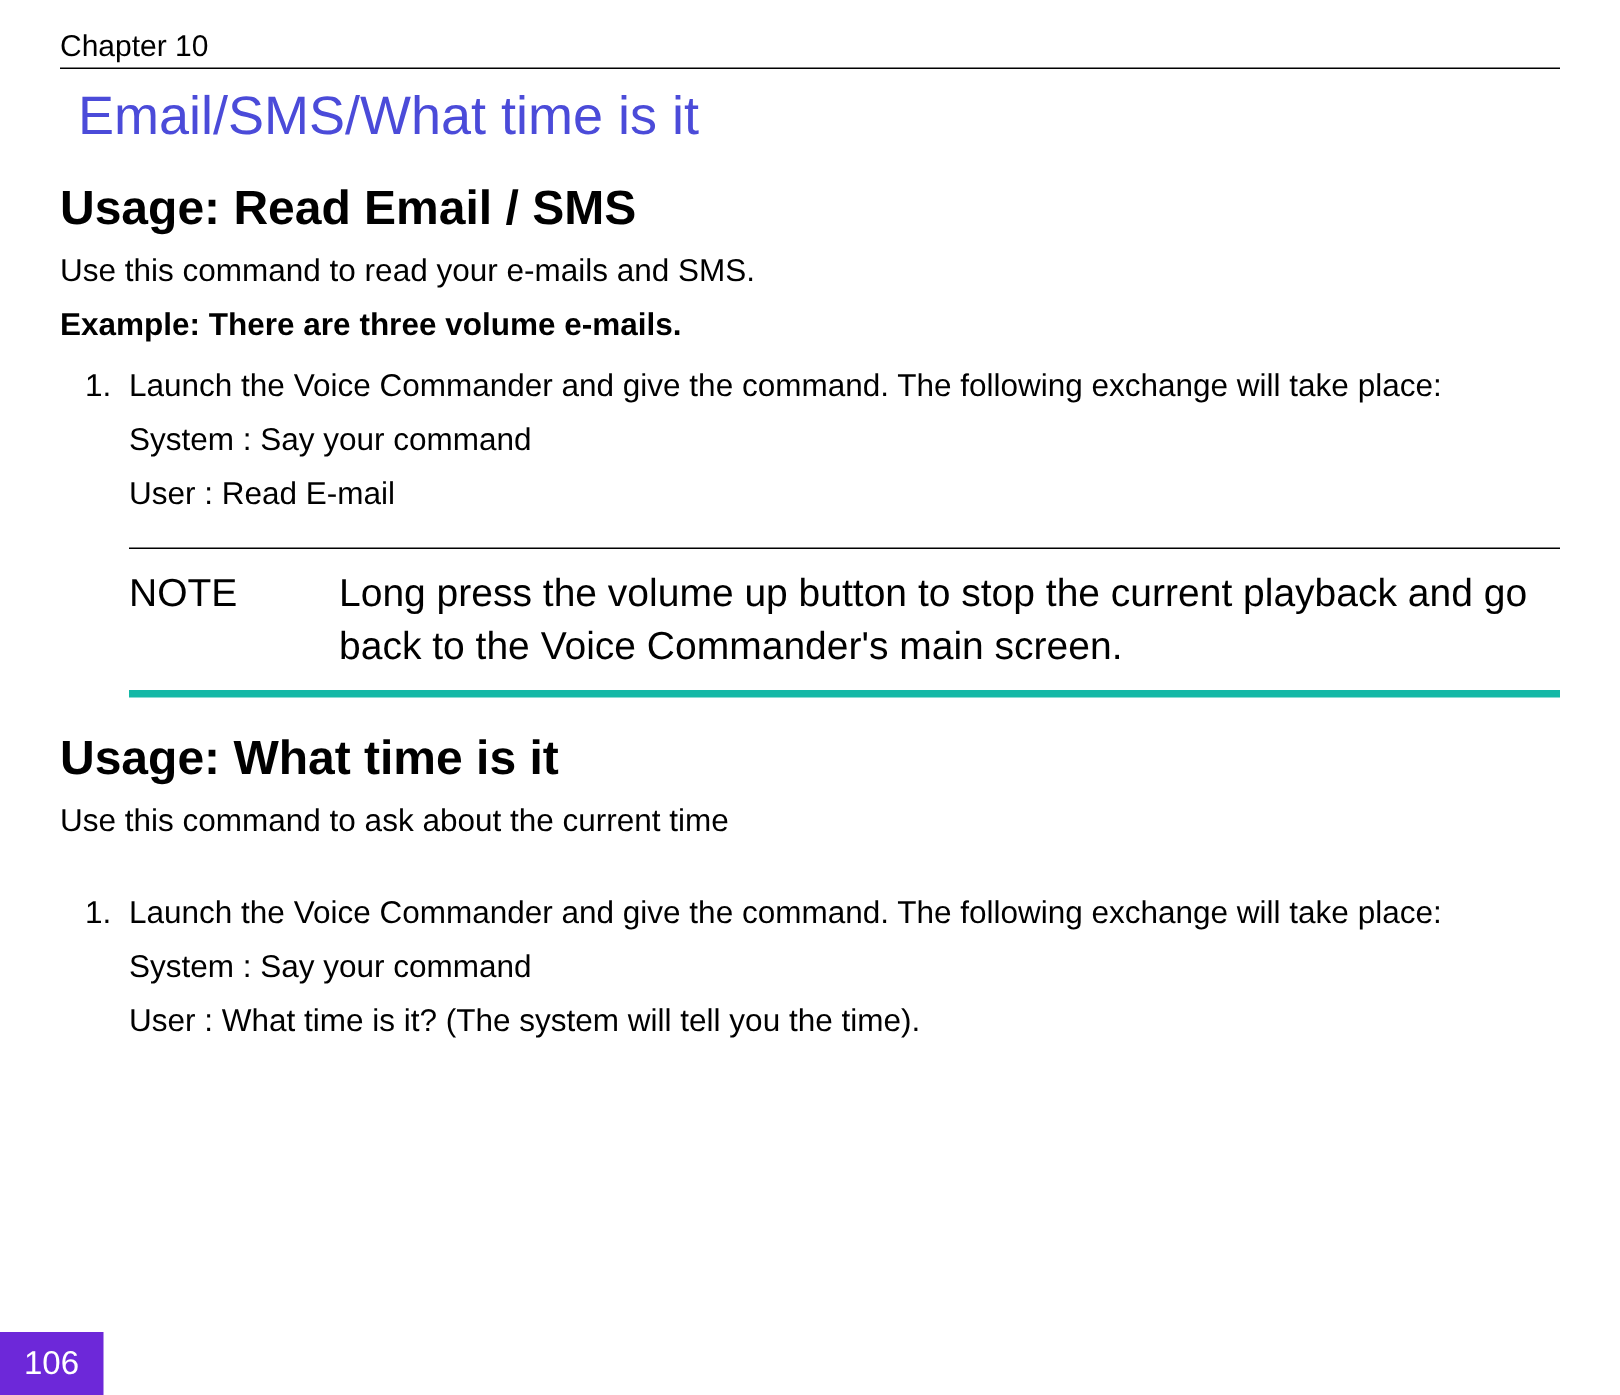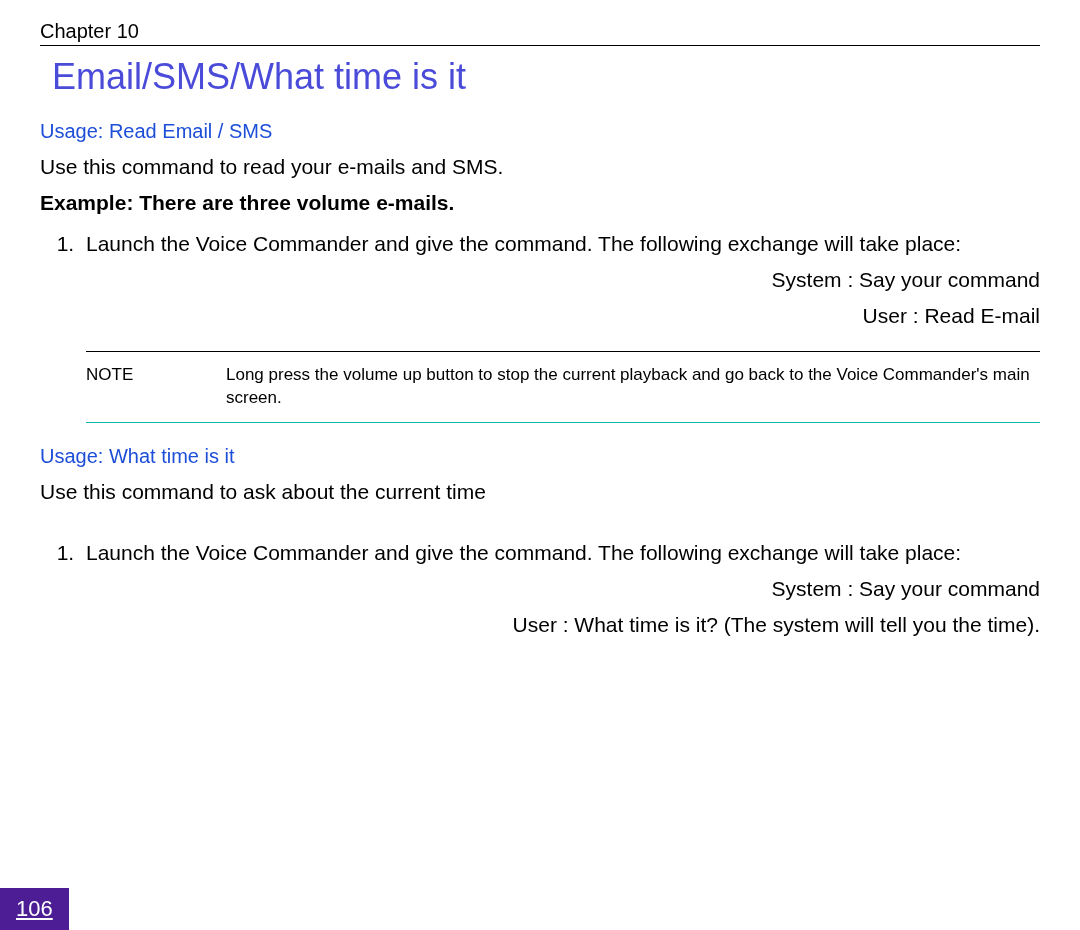--- a/index.html
+++ b/index.html
@@ -32,23 +32,23 @@
     font-weight: 400;
     color: #4b4bd9;
     margin: 10px 0 18px 12px;
   }
   .body-text {
     font-size: 21px;
     line-height: 1.35;
     margin: 0 0 24px 0;
   }
   h2.sub-title {
-    font-size: 20px;
-    font-weight: 400;
-    color: #1d4ed8;
+    font-size: 32px;
+    font-weight: 700;
+    color: #000000;
     margin: 22px 0 10px 0;
   }
   .example-bold {
     font-size: 21px;
     font-weight: 700;
     margin: 10px 0 14px 0;
   }
   ol.steps {
     font-size: 21px;
     line-height: 1.45;
@@ -56,48 +56,46 @@
     padding-left: 40px;
   }
   ol.steps > li {
     padding-left: 6px;
     margin-bottom: 4px;
   }
   .dialogue {
     font-size: 21px;
     line-height: 1.55;
     margin: 4px 0 0 0;
-    text-align: right;
   }
   .note-box {
     margin: 18px 0 12px 0;
     border-top: 1px solid #000;
-    border-bottom: 1px solid #14b8a6;
+    border-bottom: 5px solid #14b8a6;
     padding: 12px 0 12px 0;
     display: flex;
-    font-size: 17px;
+    font-size: 26px;
     line-height: 1.35;
   }
   .note-label {
     width: 140px;
     flex-shrink: 0;
   }
   .note-text {
     flex: 1;
   }
   .page-number {
     position: absolute;
     left: 0;
     bottom: 0;
-    background: #4c1d95;
+    background: #6d28d9;
     color: #ffffff;
     font-size: 22px;
     padding: 8px 16px;
     font-weight: 400;
-    text-decoration: underline;
   }
 </style>
 </head>
 <body>
 
 <div class="page">
 
   <div class="chapter-bar">Chapter 10</div>
 
   <h1 class="section-title">Email/SMS/What time is it</h1>

